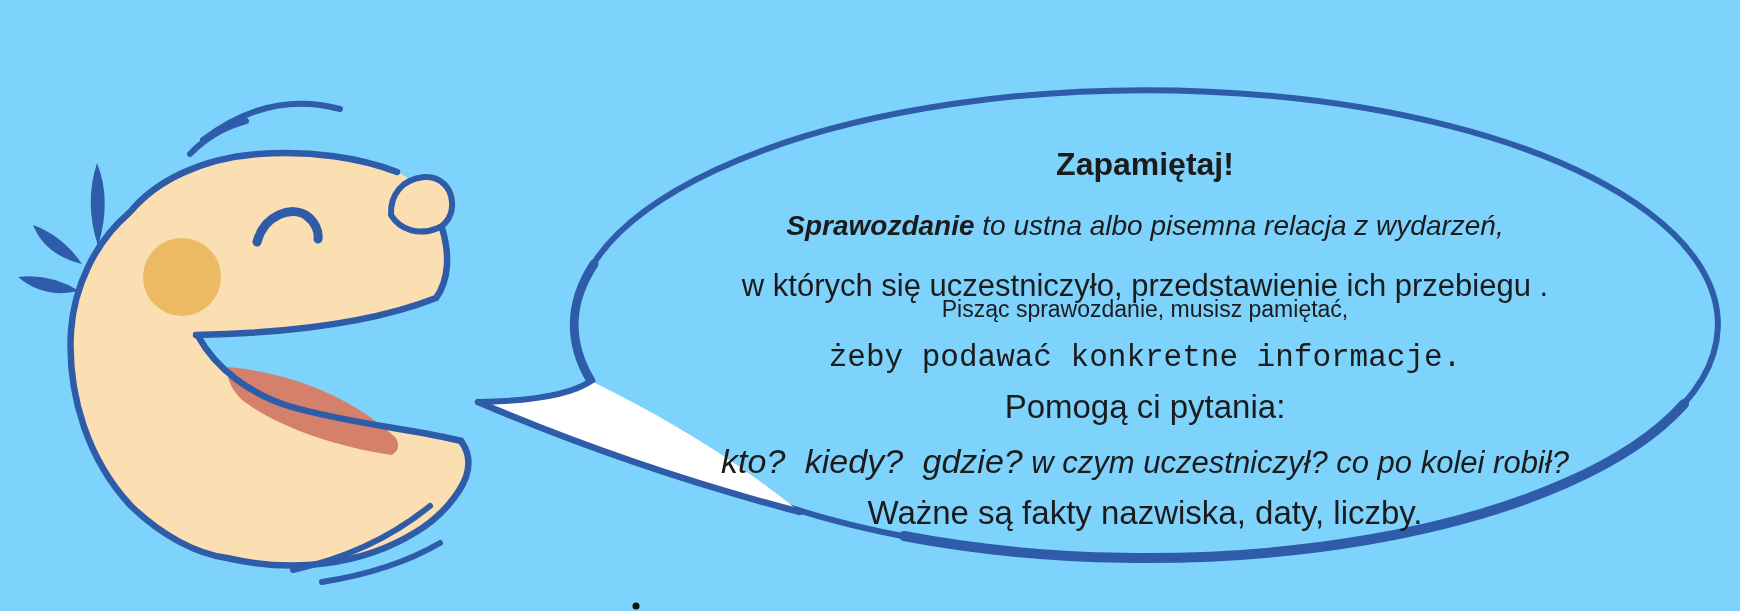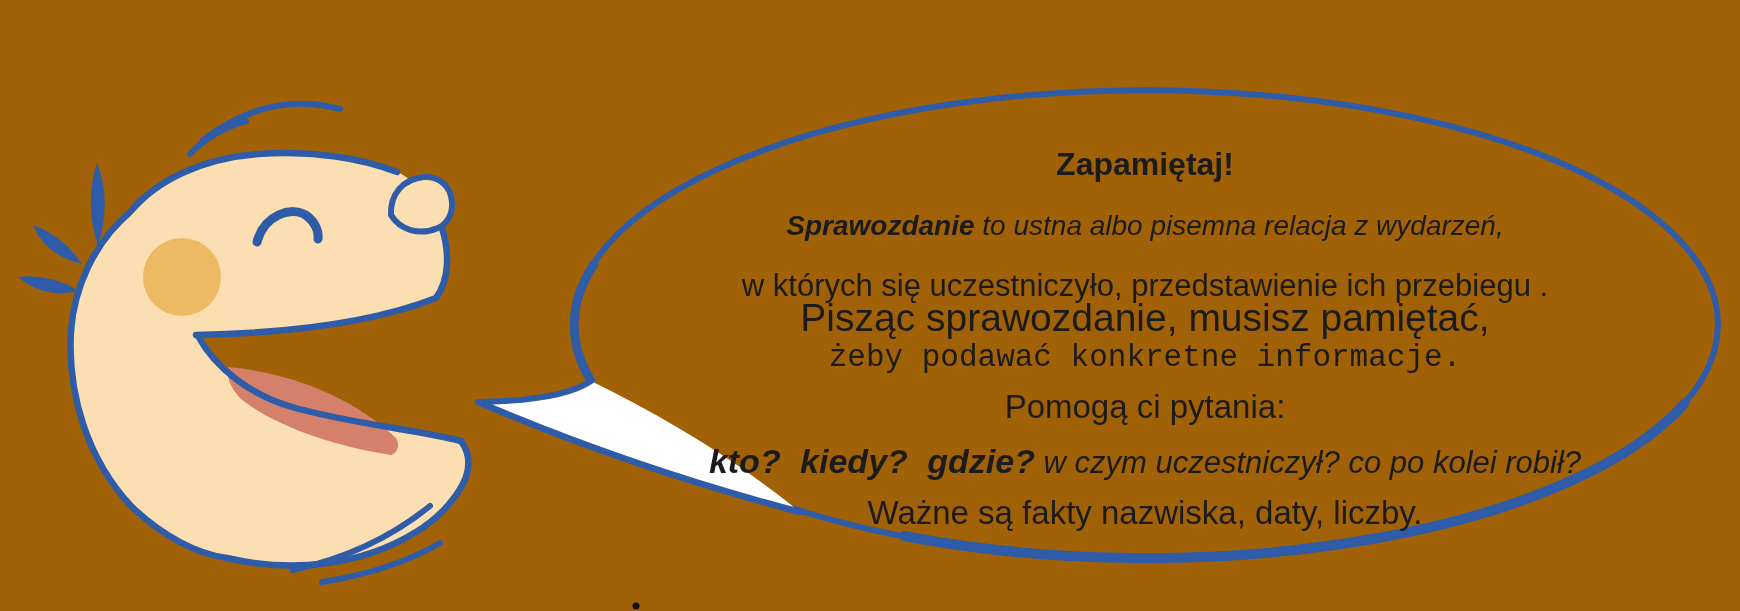--- a/index.html
+++ b/index.html
@@ -1,34 +1,34 @@
 <!DOCTYPE html>
 <html><head>
 <meta charset="utf-8">
 <style>
   html,body{margin:0;padding:0;background:#ffffff;}
   #stage{
     position:relative;width:1740px;height:611px;overflow:hidden;
-    background:#a16207;font-family:"Liberation Sans",sans-serif;
+    background:#7dd3fc;font-family:"Liberation Sans",sans-serif;
   }
   #artwork{position:absolute;left:0;top:0;width:1740px;height:611px;}
   .line{
     position:absolute;left:575px;width:1140px;text-align:center;
     color:#1b1b1b;line-height:1.15;white-space:nowrap;
   }
   .t-title{top:146px;font-size:32px;font-weight:700;}
   .t-l1{top:210px;font-size:28px;font-style:italic;}
   .t-l2{top:268px;font-size:31px;}
-  .t-l3{top:296px;font-size:39px;}
+  .t-l3{top:296px;font-size:23px;}
   .t-l4{top:340px;font-size:31px;font-family:Liberation Mono, monospace;}
   .t-l5{top:388px;font-size:33px;}
   .t-l6{top:442px;font-size:31px;font-style:italic;}
   .t-l7{top:494px;font-size:33px;}
   .b{font-weight:700;}
-  .q-bold{font-weight:700;font-style:italic;font-size:34px;word-spacing:10px;margin-top:43px;}
+  .q-bold{font-weight:400;font-style:italic;font-size:34px;word-spacing:10px;margin-top:43px;}
   .q-rest{font-style:italic;font-size:31px;}
 </style>
 </head>
 <body>
 
 <div id="stage">
 
   <svg id="artwork" viewBox="0 0 1740 611">
 
     <g>

